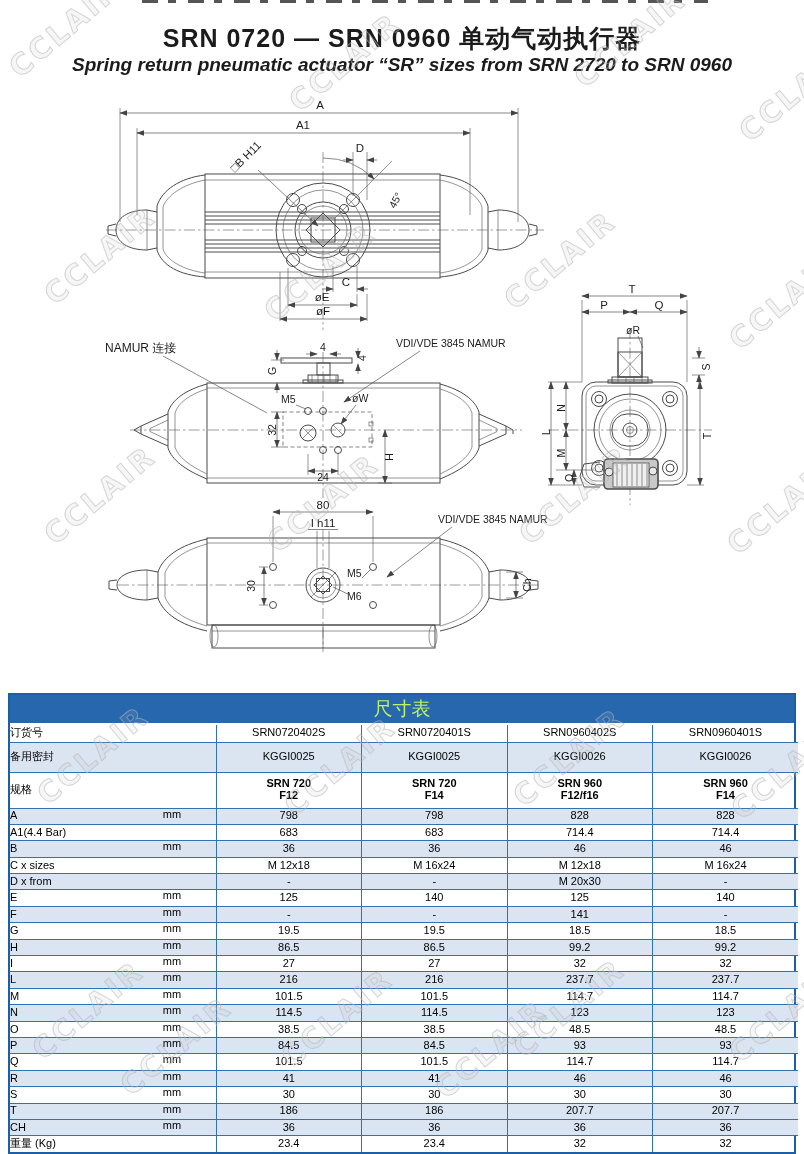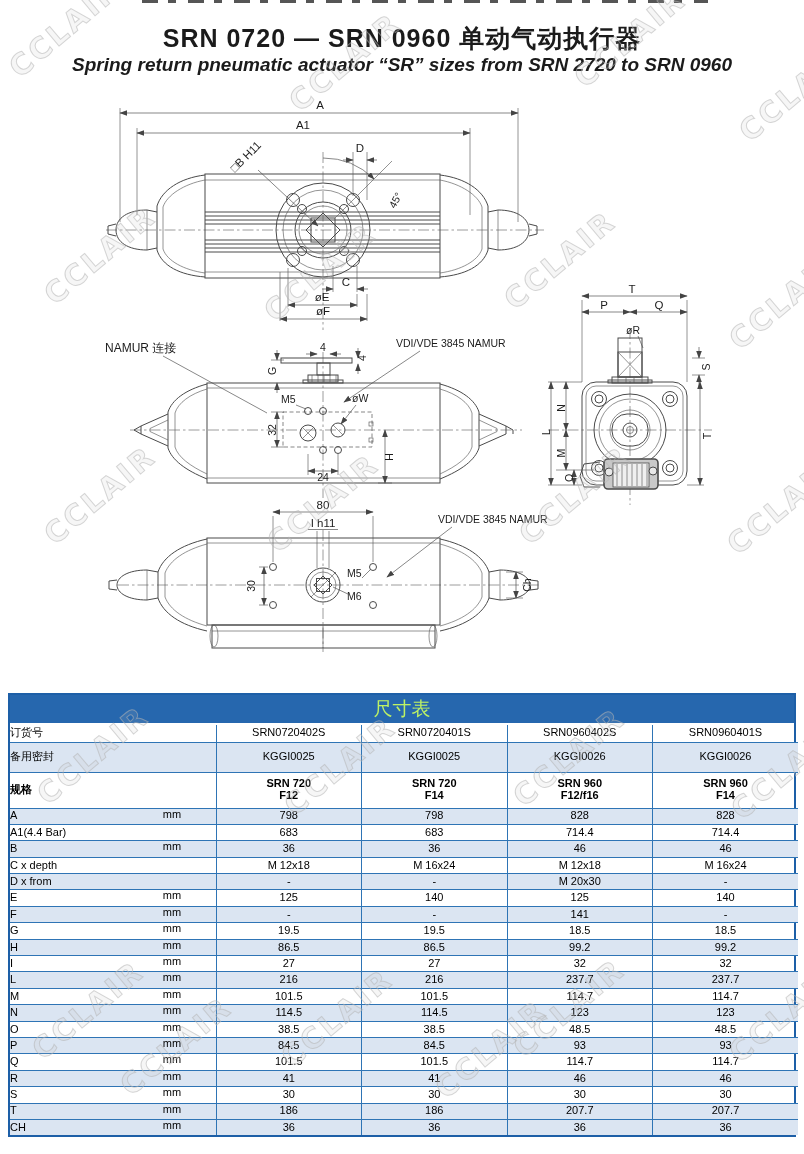--- a/index.html
+++ b/index.html
@@ -406,21 +406,21 @@
             <td>SRN0960401S</td>
           </tr>
           <tr class="shaded" style="height: 30px;">
             <td><span class="lbl">备用密封</span></td>
             <td>KGGI0025</td>
             <td>KGGI0025</td>
             <td>KGGI0026</td>
             <td>KGGI0026</td>
           </tr>
           <tr class="spec" style="height: 36px;">
-            <td><span class="lbl" style="font-weight: 700;">规格</span></td>
+            <td><span class="lbl" style="font-weight: 400;">规格</span></td>
             <td>SRN 720<br>F12</td>
             <td>SRN 720<br>F14</td>
             <td>SRN 960<br>F12/f16</td>
             <td>SRN 960<br>F14</td>
           </tr>
           <tr class="shaded">
             <td><span class="lbl">A</span><span class="unit">mm</span></td>
             <td>798</td>
             <td>798</td>
             <td>828</td>
@@ -434,21 +434,21 @@
             <td>714.4</td>
           </tr>
           <tr class="shaded">
             <td><span class="lbl">B</span><span class="unit">mm</span></td>
             <td>36</td>
             <td>36</td>
             <td>46</td>
             <td>46</td>
           </tr>
           <tr>
-            <td><span class="lbl">C x depth</span></td>
+            <td><span class="lbl">C x sizes</span></td>
             <td>M 12x18</td>
             <td>M 16x24</td>
             <td>M 12x18</td>
             <td>M 16x24</td>
           </tr>
           <tr class="shaded">
             <td><span class="lbl">D x from</span></td>
             <td>-</td>
             <td>-</td>
             <td>M 20x30</td>
@@ -551,20 +551,27 @@
             <td>186</td>
             <td>207.7</td>
             <td>207.7</td>
           </tr>
           <tr class="shaded">
             <td><span class="lbl">CH</span><span class="unit">mm</span></td>
             <td>36</td>
             <td>36</td>
             <td>36</td>
             <td>36</td>
+          </tr>
+          <tr>
+            <td><span class="lbl">重量  (Kg)</span></td>
+            <td>23.4</td>
+            <td>23.4</td>
+            <td>32</td>
+            <td>32</td>
           </tr>
         </tbody>
     </table>
   </div>
 
   <div id="watermark-layer">
       <div class="wm" style="left: 65px; top: 28px;">CCLAIR</div>
       <div class="wm" style="left: 345px; top: 62px;">CCLAIR</div>
       <div class="wm" style="left: 630px; top: 38px;">CCLAIR</div>
       <div class="wm" style="left: 795px; top: 92px;">CCLAIR</div>

